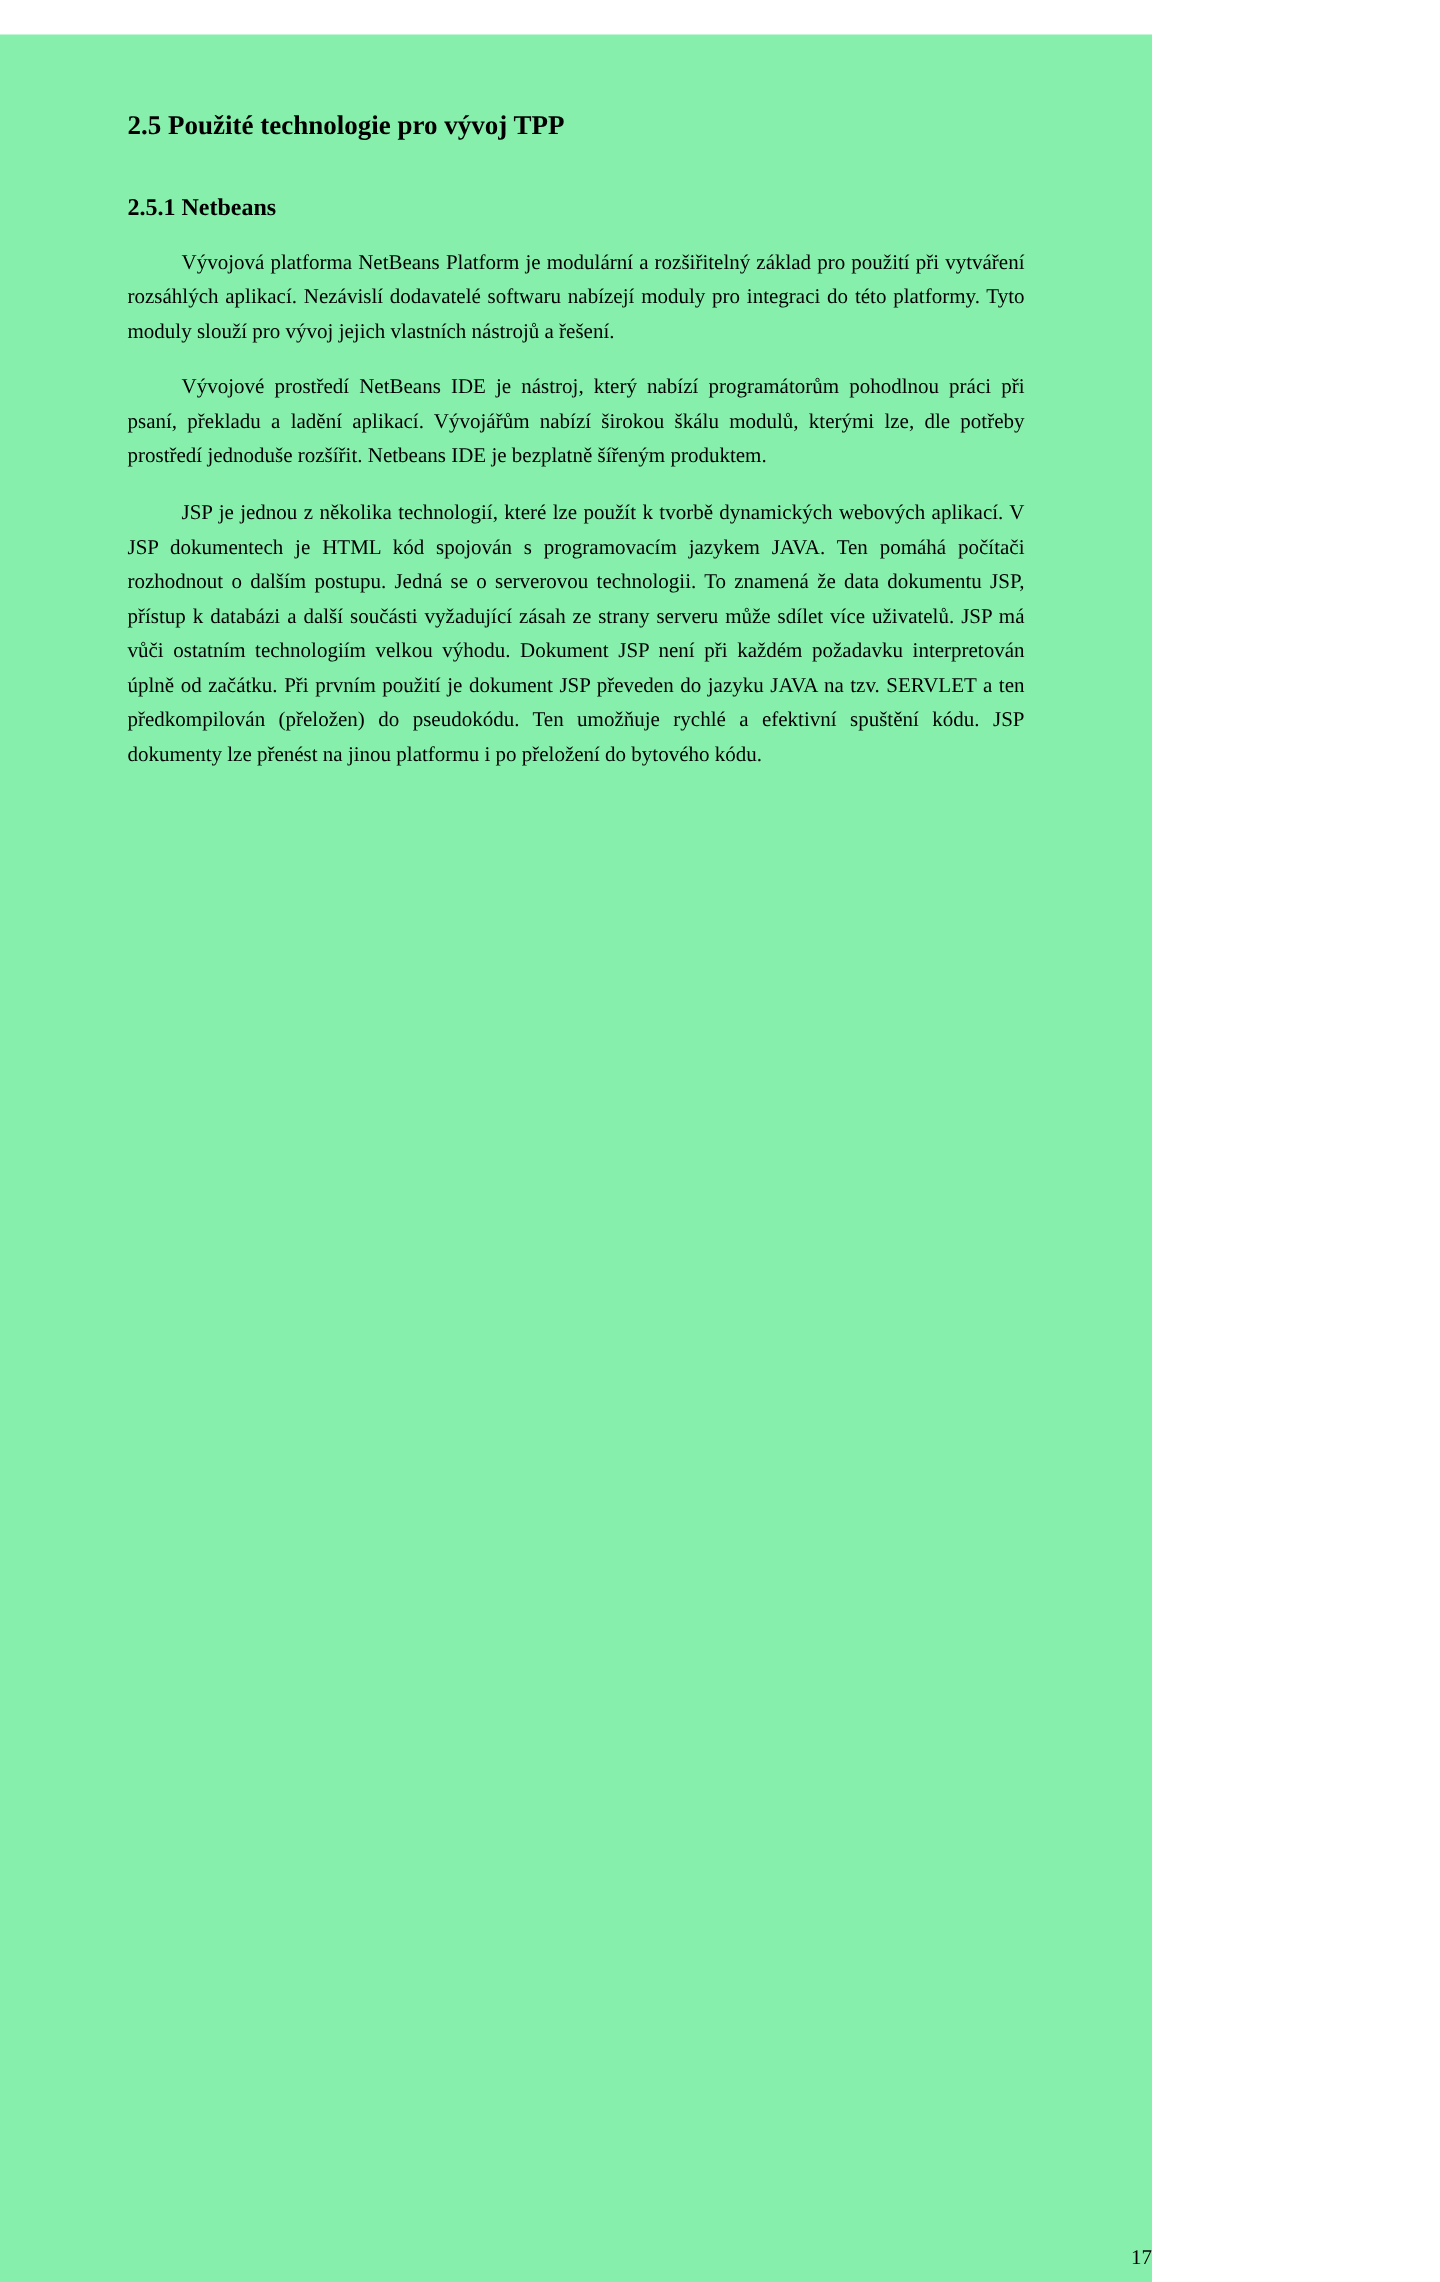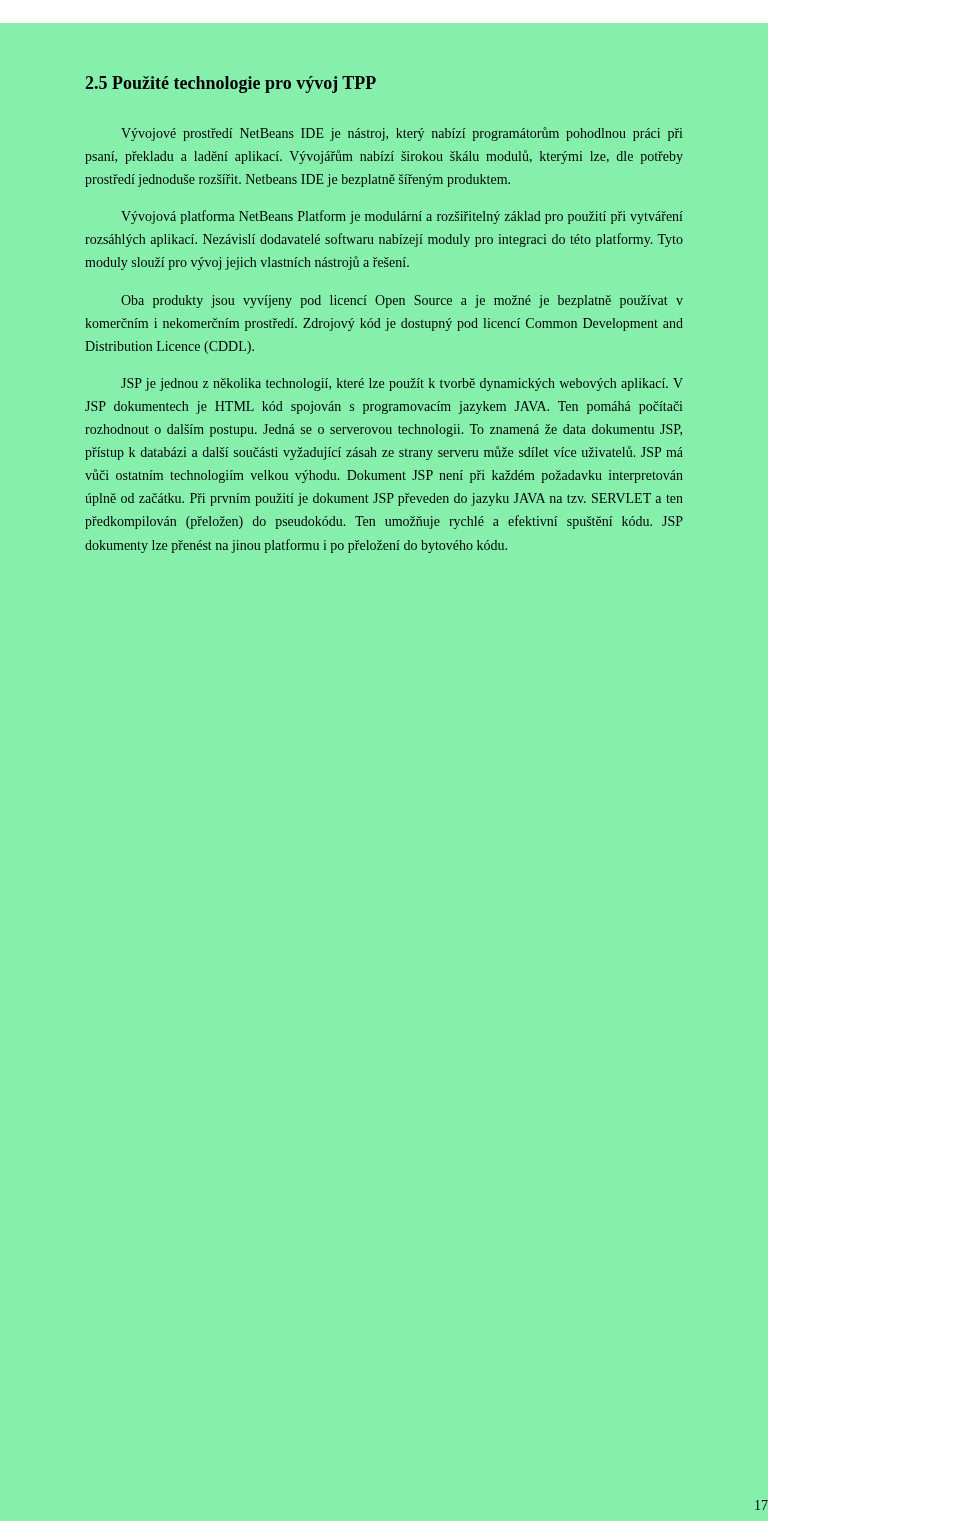--- a/index.html
+++ b/index.html
@@ -61,28 +61,28 @@
       font-size: 14px;
     }
   </style>
 </head>
 <body>
 
 <div class="page">
 
   <h2 class="section-heading">2.5  Použité technologie pro vývoj TPP</h2>
 
+  <h3 class="subsection-heading">2.5.1  Netbeans</h3>
 
 
 
+  <p class="paragraph indented">Vývojová platforma NetBeans Platform je modulární a rozšiřitelný základ pro použití při vytváření rozsáhlých aplikací. Nezávislí dodavatelé softwaru nabízejí moduly pro integraci do této platformy. Tyto moduly slouží pro vývoj jejich vlastních nástrojů a řešení.</p>
+
   <p class="paragraph indented">Vývojové prostředí NetBeans IDE je nástroj, který nabízí programátorům pohodlnou práci při psaní, překladu a ladění aplikací. Vývojářům nabízí širokou škálu modulů, kterými lze, dle potřeby prostředí jednoduše rozšířit. Netbeans IDE je bezplatně šířeným produktem.</p>
 
-  <p class="paragraph indented">Vývojová platforma NetBeans Platform je modulární a rozšiřitelný základ pro použití při vytváření rozsáhlých aplikací. Nezávislí dodavatelé softwaru nabízejí moduly pro integraci do této platformy. Tyto moduly slouží pro vývoj jejich vlastních nástrojů a řešení.</p>
-
-  <p class="paragraph indented">Oba produkty jsou vyvíjeny pod licencí Open Source a je možné je bezplatně používat v komerčním i nekomerčním prostředí. Zdrojový kód je dostupný pod licencí Common Development and Distribution Licence (CDDL).</p>
 
 
   <p class="paragraph indented">JSP je jednou z několika technologií, které lze použít k tvorbě dynamických webových aplikací. V JSP dokumentech je HTML kód spojován s programovacím jazykem JAVA. Ten pomáhá počítači rozhodnout o dalším postupu. Jedná se o serverovou technologii. To znamená že data dokumentu JSP, přístup k databázi a další součásti vyžadující zásah ze strany serveru může sdílet více uživatelů. JSP má vůči ostatním technologiím velkou výhodu. Dokument JSP není při každém požadavku interpretován úplně od začátku. Při prvním použití je dokument JSP převeden do jazyku JAVA na tzv. SERVLET a ten předkompilován (přeložen) do pseudokódu. Ten umožňuje rychlé a efektivní spuštění kódu. JSP dokumenty lze přenést na jinou platformu i po přeložení do bytového kódu.</p>
 
 
   <div class="page-number">17</div>
 
 </div>
 
 </body></html>

